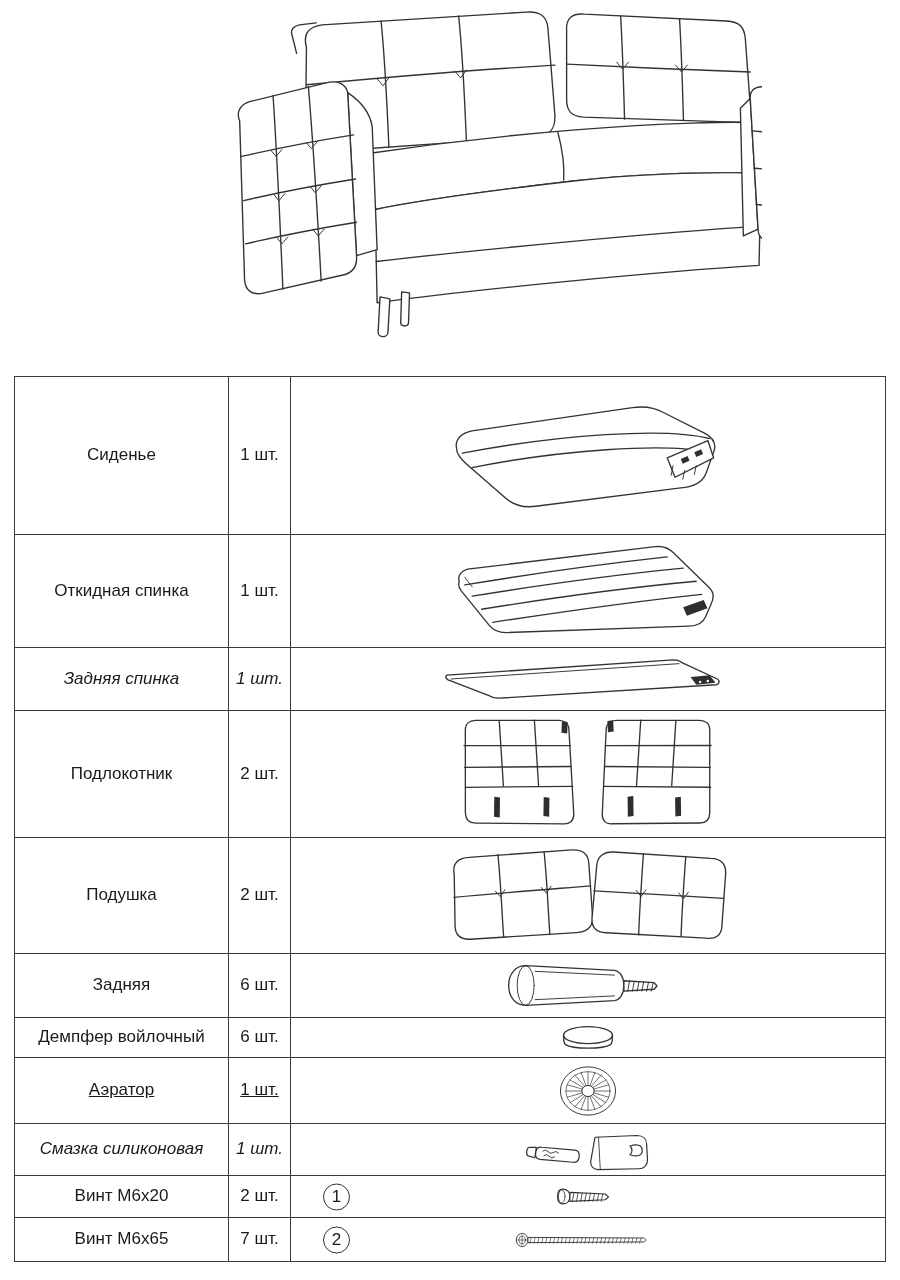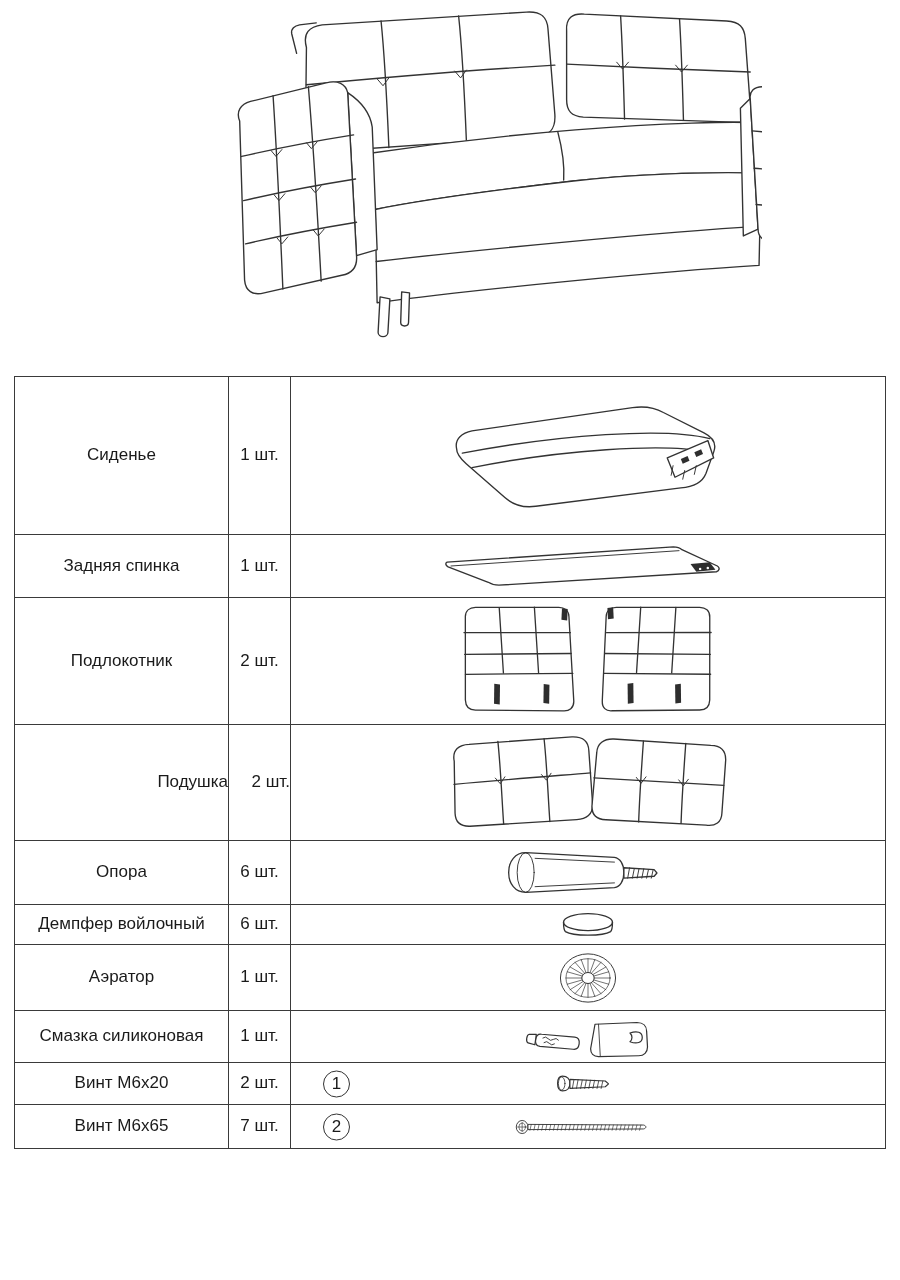--- a/index.html
+++ b/index.html
@@ -26,27 +26,27 @@
     text-align:center; vertical-align:middle;
     font-size:17px; line-height:1.2;
     overflow:hidden;
   }
   td.name-cell { width:214px; }
   td.qty-cell  { width:62px; }
   td.ill-cell  { position:relative; }
 
   tr.rh1  td { height:158px; }
   tr.rh2  td { height:113px; }
-  tr.rh3  td { height:63px; }
+  tr.rh3  td { height:63px;font-style:italic; }
   tr.rh4  td { height:127px; }
-  tr.rh5  td { height:116px;text-align:right; }
+  tr.rh5  td { height:116px; }
   tr.rh6  td { height:64px; }
   tr.rh7  td { height:40px; }
-  tr.rh8  td { height:66px; }
-  tr.rh9  td { height:52px; }
+  tr.rh8  td { height:66px;text-decoration:underline; }
+  tr.rh9  td { height:52px;font-style:italic; }
   tr.rh10 td { height:42px;text-align:center; }
   tr.rh11 td { height:44px; }
 
   .marker {
     position:absolute; left:32px; top:50%; transform:translateY(-50%);
     width:27px; height:27px;
     border:1.6px solid #333; border-radius:50%;
     display:flex; align-items:center; justify-content:center;
     font-size:17px; background:#fff;
   }
@@ -127,20 +127,35 @@
           <path class="ln" d="M 20,57 C 120,38 230,30 276,42"></path>
           <path class="ln" d="M 30,72 C 120,54 230,46 272,56"></path>
           <path class="fw" d="M 232,62 L 274,44 L 280,62 L 240,82 Z"></path>
           <path class="dk" d="M 246,63 l 7,-3 l 2,5 l -7,3 z"></path>
           <path class="dk" d="M 260,56 l 7,-3 l 2,5 l -7,3 z"></path>
           <path class="lt" d="M 238,70 l -2,10 M 250,75 l -2,9 M 262,70 l -2,9"></path>
         </svg>
       </td>
     </tr>
 
+    <tr class="rh2">
+      <td class="name-cell">Откидная спинка</td>
+      <td class="qty-cell">1 шт.</td>
+      <td class="ill-cell">
+        <svg width="280" height="103" viewBox="0 0 300 110">
+          <path class="fw" d="M 12,44 C 10,38 14,33 21,31 L 222,7 C 230,6 236,8 241,13 L 280,51 C 285,56 285,62 282,68 L 276,82 C 273,89 266,92 258,92 L 62,99 C 54,99 48,96 44,91 L 14,54 C 11,50 11,47 12,44 Z"></path>
+          <path class="ln" d="M 18,48 C 90,36 180,24 235,18"></path>
+          <path class="ln" d="M 26,60 C 100,48 190,36 252,30"></path>
+          <path class="ln" d="M 36,74 C 110,62 200,50 266,44"></path>
+          <path class="ln" d="M 48,88 C 120,77 205,65 272,58"></path>
+          <path class="dk" d="M 252,72 l 22,-8 l 4,9 l -22,8 z"></path>
+          <path class="lt" d="M 18,40 l 8,10"></path>
+        </svg>
+      </td>
+    </tr>
 
     <tr class="rh3">
       <td class="name-cell">Задняя спинка</td>
       <td class="qty-cell">1 шт.</td>
       <td class="ill-cell">
         <svg width="300" height="46" viewBox="0 0 310 48">
           <path class="fw" d="M 8,20 L 244,4 C 248,4 251,5 253,7 L 290,24 C 293,26 292,29 289,30 L 62,44 C 57,44 54,43 51,41 L 9,25 C 6,23 6,21 8,20 Z"></path>
           <path class="lt" d="M 12,24 L 250,8"></path>
           <path class="dk" d="M 262,22 l 20,-2 l 6,8 l -20,2 z"></path>
           <circle cx="272" cy="27" r="1.3" fill="#fff"></circle>
@@ -199,21 +214,21 @@
             <path class="ln" d="M 250,13 C 249,40 248,66 248,96"></path>
             <path class="ln" d="M 156,52 C 200,53 250,54 291,55"></path>
             <path class="lt" d="M 200,50 l 5,6 l 5,-7"></path>
             <path class="lt" d="M 244,51 l 5,6 l 5,-7"></path>
           </g>
         </svg>
       </td>
     </tr>
 
     <tr class="rh6">
-      <td class="name-cell">Опора</td>
+      <td class="name-cell">Задняя</td>
       <td class="qty-cell">6 шт.</td>
       <td class="ill-cell">
         <svg width="170" height="55" viewBox="0 0 180 58">
           <path class="fw" d="M 24,8 L 118,13 C 124,14 128,20 128,29 C 128,38 124,44 118,45 L 24,50 C 13,50 6,41 6,29 C 6,17 13,8 24,8 Z"></path>
           <ellipse class="lt" cx="24" cy="29" rx="9" ry="21"></ellipse>
           <path class="lt" d="M 34,14 L 118,18 M 34,44 L 118,40"></path>
           <path class="fw" d="M 128,24 L 160,26 L 163,29.5 L 160,33 L 128,35 Z"></path>
           <path class="lt" d="M 134,24 l -2,11 M 139,25 l -2,10 M 144,25 l -2,10 M 149,25 l -2,10 M 154,26 l -2,9 M 159,26 l -2,9"></path>
         </svg>
       </td>

